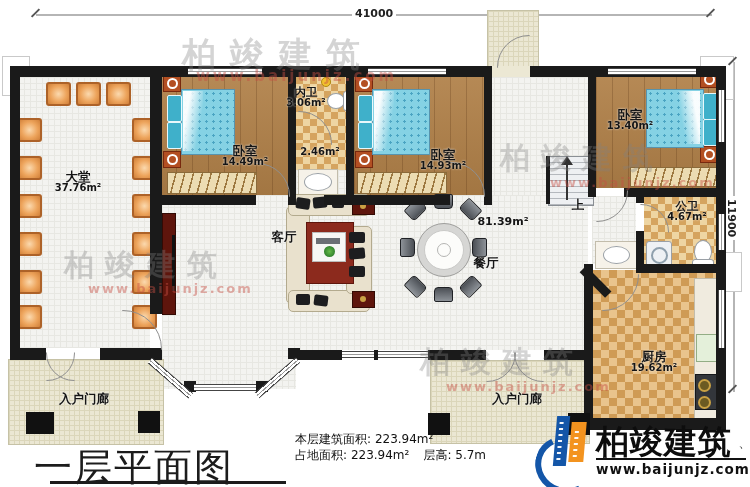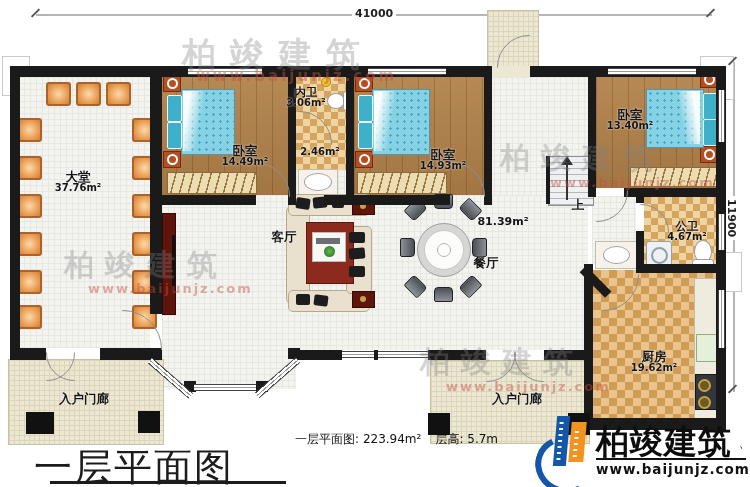--- a/index.html
+++ b/index.html
@@ -272,21 +272,21 @@
       <div class="ar">2.46m²</div>
     </div>
   <div class="lbl" style="left:443px;top:148px">
       <div class="nm">卧室</div>
       <div class="ar">14.93m²</div>
     </div>
   <div class="lbl" style="left:630px;top:108px">
       <div class="nm">卧室</div>
       <div class="ar">13.40m²</div>
     </div>
-  <div class="lbl" style="left:687px;top:220px">
+  <div class="lbl" style="left:687px;top:200px">
       <div class="nm2">公卫</div>
       <div class="ar">4.67m²</div>
     </div>
   <div class="lbl" style="left:503px;top:216px">
       <div class="ar2">81.39m²</div>
     </div>
   <div class="lbl" style="left:284px;top:230px">
       <div class="nm">客厅</div>
     </div>
   <div class="lbl" style="left:486px;top:256px">
@@ -311,21 +311,22 @@
   <div class="wm" style="left:64px;top:245px"><span class="wm-brand" style="font-size:30px;letter-spacing:11px">柏竣建筑</span></div>
   <div class="wm" style="left:88px;top:278px"><span class="wm-site" style="font-size:13px;letter-spacing:2px">www.baijunjz.com</span></div>
   <div class="wm" style="left:500px;top:138px"><span class="wm-brand" style="font-size:30px;letter-spacing:11px">柏竣建筑</span></div>
   <div class="wm" style="left:550px;top:172px"><span class="wm-site" style="font-size:13px;letter-spacing:2px">www.baijunjz.com</span></div>
   <div class="wm" style="left:420px;top:342px"><span class="wm-brand" style="font-size:30px;letter-spacing:11px">柏竣建筑</span></div>
   <div class="wm" style="left:446px;top:376px"><span class="wm-site" style="font-size:13px;letter-spacing:2px">www.baijunjz.com</span></div>
 
   <div class="tb" style="left:34px;top:442px;font-size:38px;letter-spacing:2px;font-weight:500">一层平面图</div>
   <div class="tb" style="left:50px;top:481px;width:236px;height:2.5px;background:#1c1c1c"></div>
   <div class="tb" style="left:295px;top:431px;font-size:12px;line-height:16px;color:#111">
-    <div><span>一层平面图:</span> <span>223.94m²</span><span style="display:inline-block;width:14px"></span><span>层高:</span> <span>5.7m</span></div>
+    <div><span>本层建筑面积:</span> <span>223.94m²</span></div>
+    <div><span>占地面积:</span> <span>223.94m²</span><span style="display:inline-block;width:14px"></span><span>层高:</span> <span>5.7m</span></div>
   </div>
 
   <div class="tb" style="left:533px;top:414px;width:214px;height:72px">
     <div style="position:absolute;left:0;top:0;width:60px;height:72px">
       <div style="position:absolute;left:2px;top:22px;width:50px;height:46px;border:6px solid transparent;border-left-color:#1456a8;border-bottom-color:#1456a8;border-radius:50%;transform:rotate(18deg)"></div>
       <div style="position:absolute;left:22px;top:2px;width:13px;height:50px;background:#1456a8;transform:skewX(-5deg)">
           <div style="position:absolute;left:3px;top:6px;width:4px;height:38px;background:repeating-linear-gradient(0deg,rgba(255,255,255,.95) 0,rgba(255,255,255,.95) 2px,transparent 2px,transparent 6px)"></div>
         </div>
       <div style="position:absolute;left:37px;top:8px;width:15px;height:40px;background:#f3931f;transform:skewX(-5deg)">
           <div style="position:absolute;left:4px;top:5px;width:4px;height:30px;background:repeating-linear-gradient(0deg,rgba(255,255,255,.95) 0,rgba(255,255,255,.95) 2px,transparent 2px,transparent 6px)"></div>

